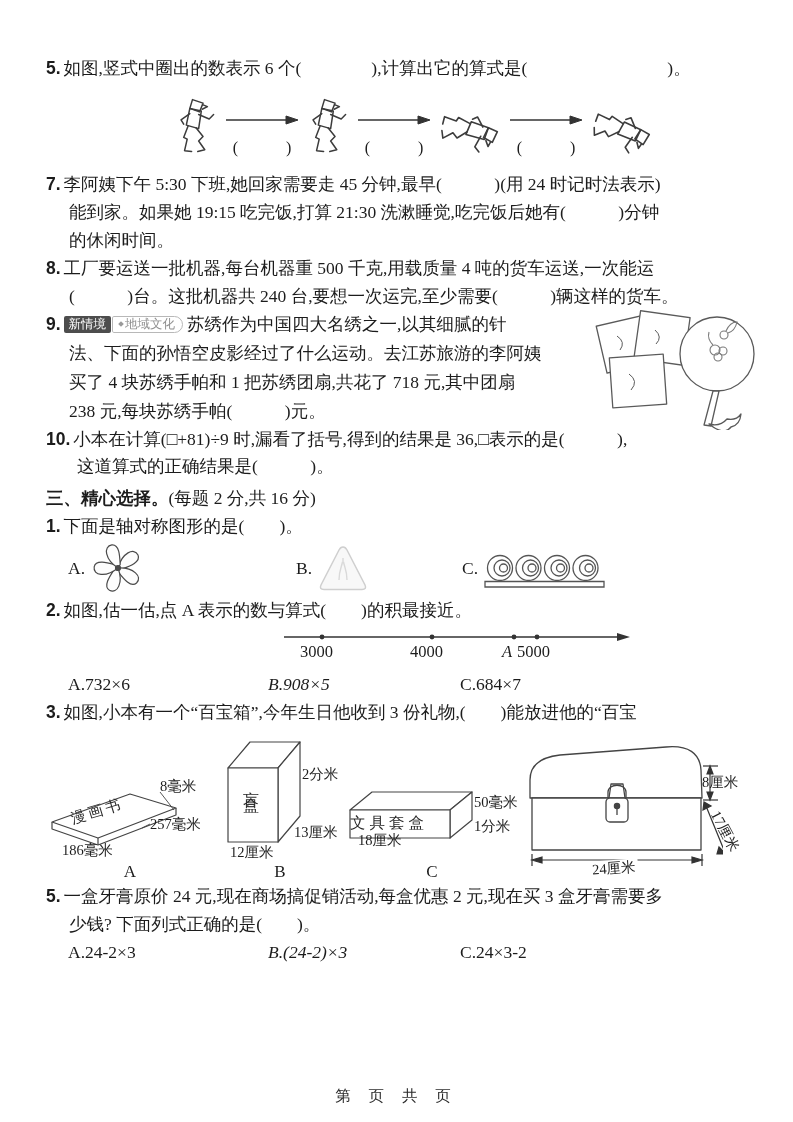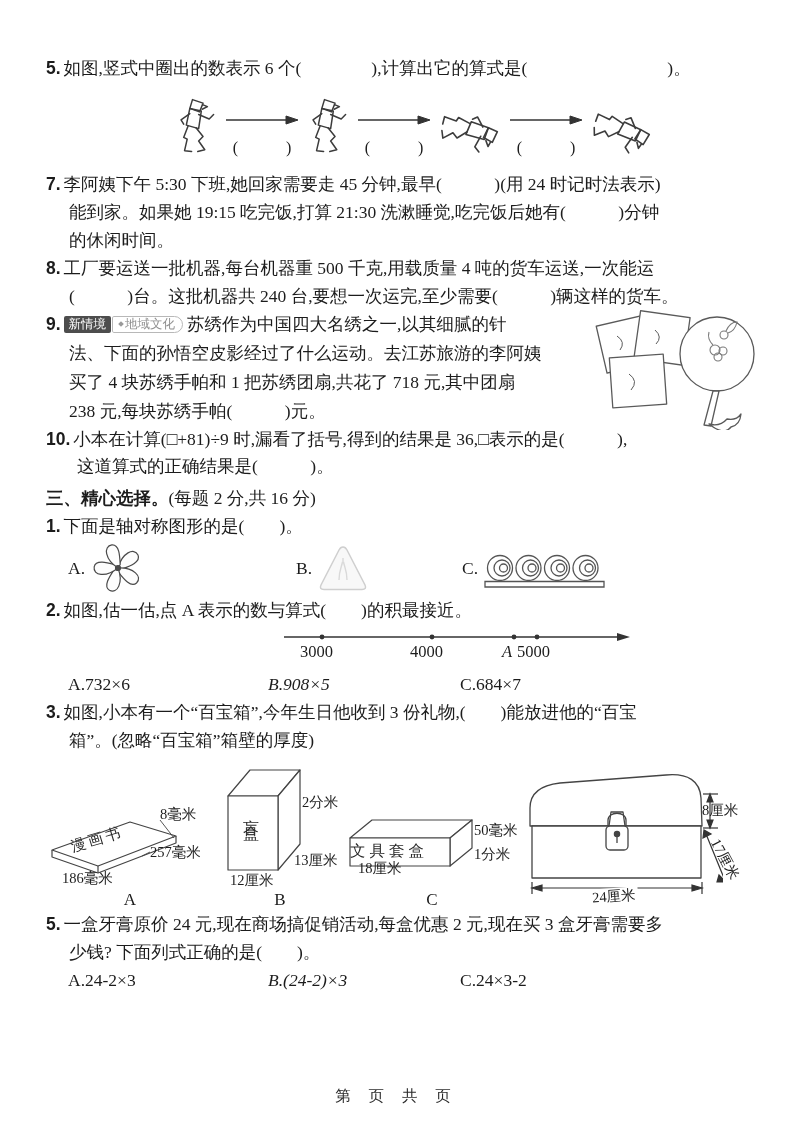--- a/index.html
+++ b/index.html
@@ -235,21 +235,20 @@
       </div>
       <div class="optrow">
         <span class="o1">A.732×6</span>
         <span class="o2">B.908×5</span>
         <span>C.684×7</span>
       </div>
     </div>
 
     <div>
       <div class="line"><b class="qnum">3.</b><span>如图,小本有一个“百宝箱”,今年生日他收到 3 份礼物,(　　)能放进他的“百宝</span></div>
-      <div class="line cont">箱”。(忽略“百宝箱”箱壁的厚度)</div>
 
       <div class="figrow">
 
         <div class="figcol" style="width:168px">
           <svg width="168" height="92" viewBox="0 0 168 92">
             <g stroke="#444" fill="#fff" stroke-width="1.2" stroke-linejoin="round">
               <path d="M6,54 L84,26 L130,40 L52,70 Z"></path>
               <path d="M6,54 L6,61 L52,77 L130,47 L130,40" fill="none"></path>
               <path d="M52,70 L52,77" fill="none"></path>
               <path d="M114,24 L128,42" fill="none" stroke-width="0.9"></path>

